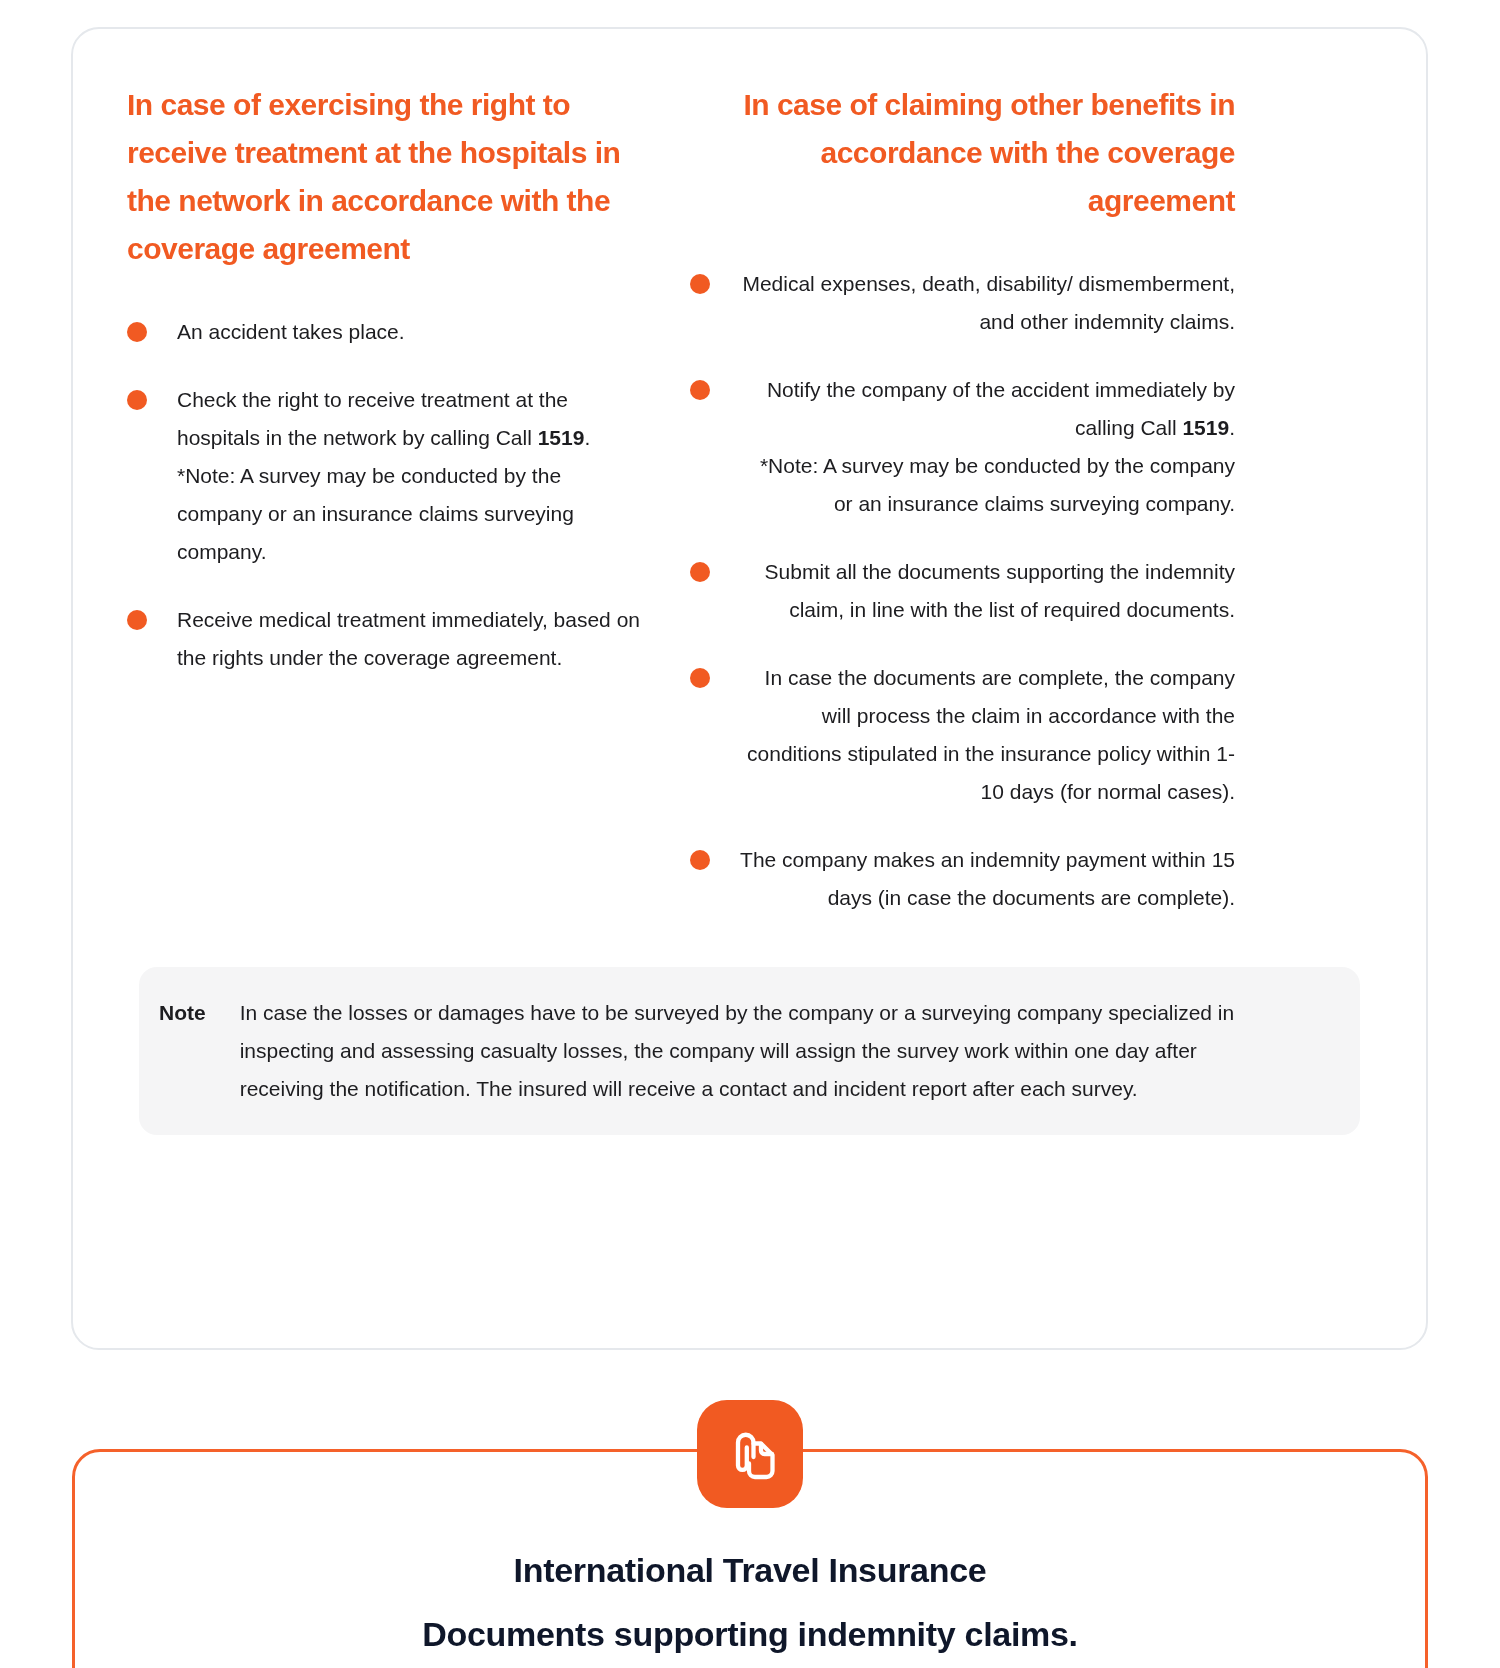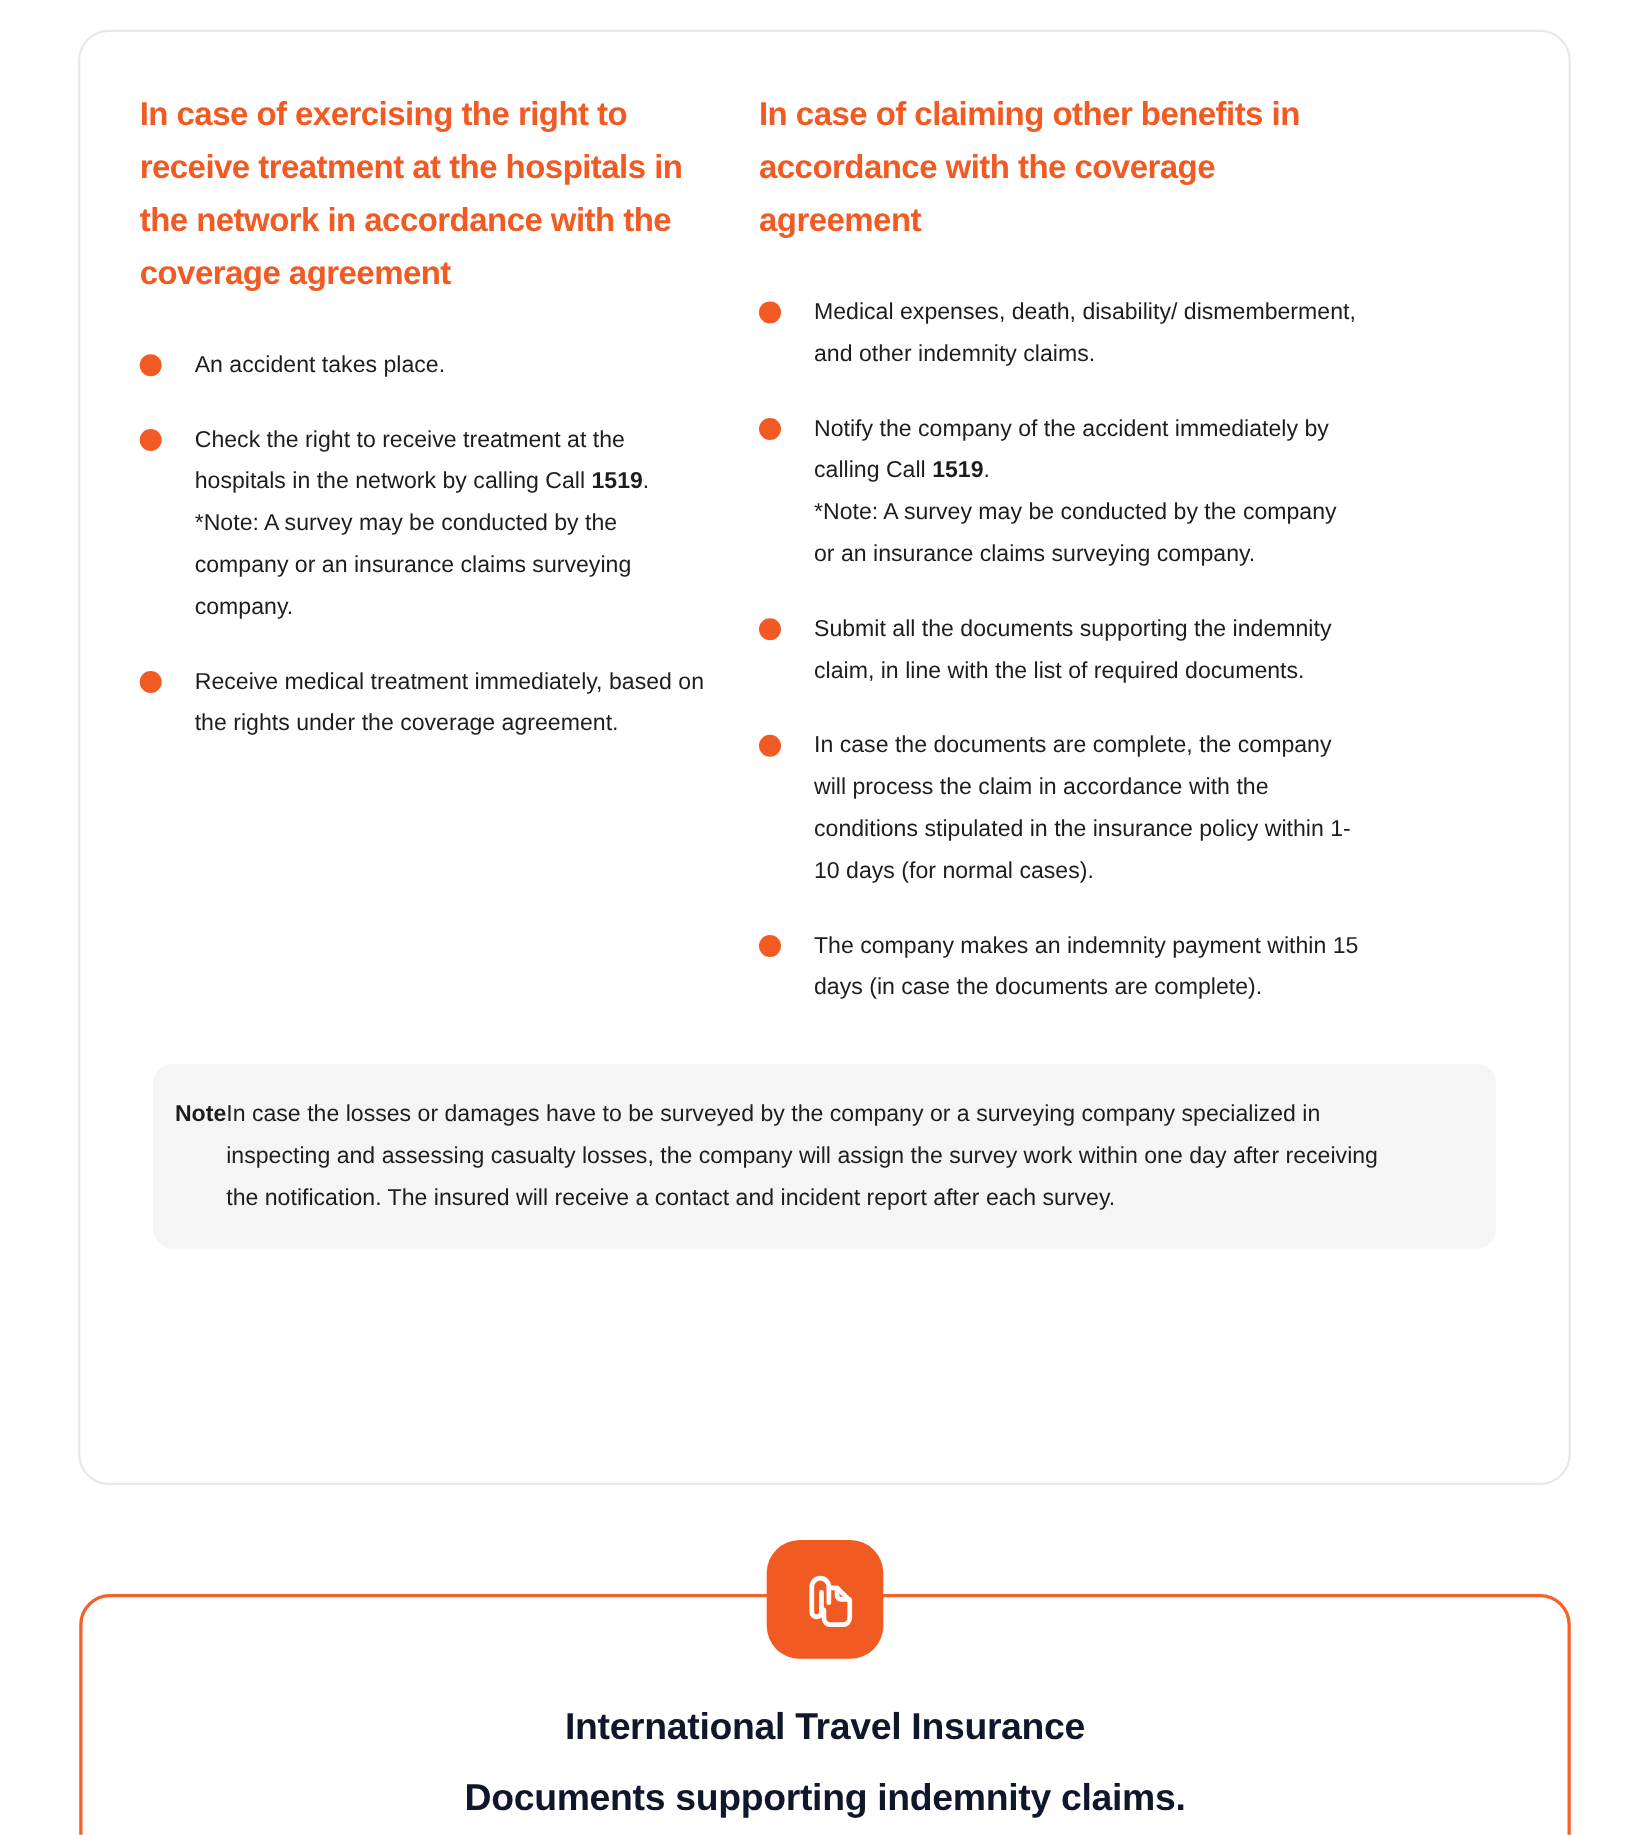--- a/index.html
+++ b/index.html
@@ -20,21 +20,21 @@
     border:2px solid #e5e8ec;
     border-radius:28px;
   }
   .cols {
     display:flex;
     align-items:flex-start;
     padding:52px 54px 0 54px;
     gap:46px;
   }
   .col-left  { width:517px; flex:none; }
-  .col-right { width:545px; flex:none; }
+  .col-right { width:545px; flex:none;text-align:right; }
 
   .section-heading {
     margin:0 0 40px 0;
     color:#f15a22;
     font-size:30px;
     line-height:48px;
     font-weight:bold;
     letter-spacing:-0.5px;
   }
 
@@ -54,20 +54,21 @@
   .steps strong { font-weight:bold; }
   .block { display:block; }
 
   
   .note {
     margin:50px 66px 0 66px;
     background:#f5f5f6;
     border-radius:18px;
     padding:27px 88px 27px 20px;
     display:flex;
+    gap:34px;
     box-sizing:border-box;
   }
   .note-label {
     flex:none;
     font-weight:bold;
     font-size:21px;
     line-height:38px;
   }
   .note-text {
     margin:0;

